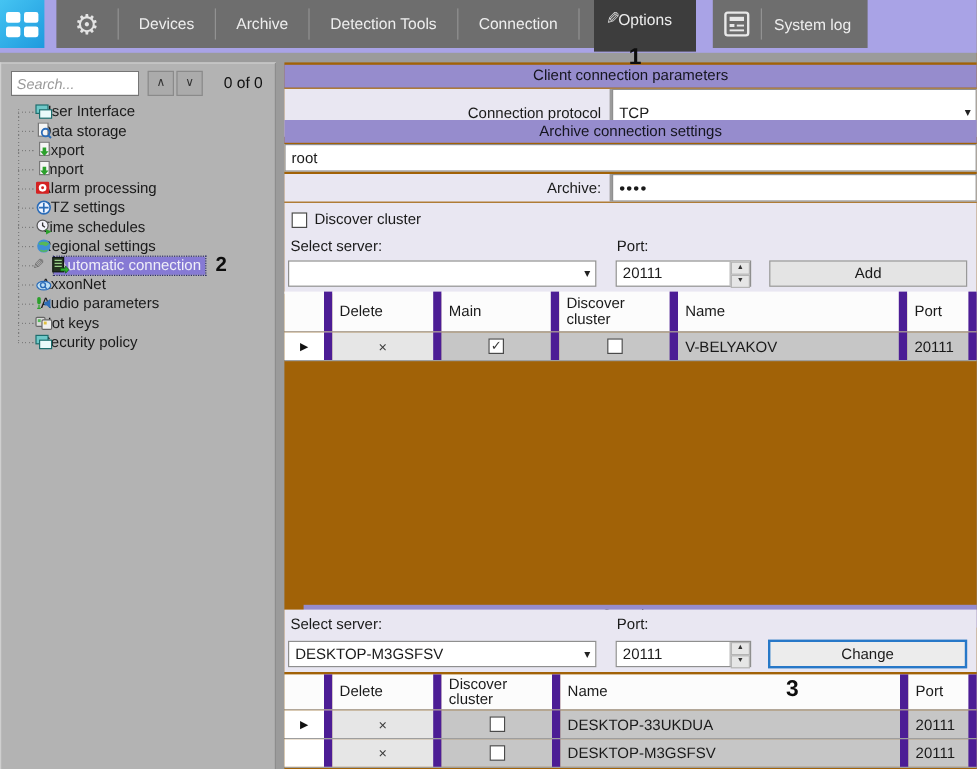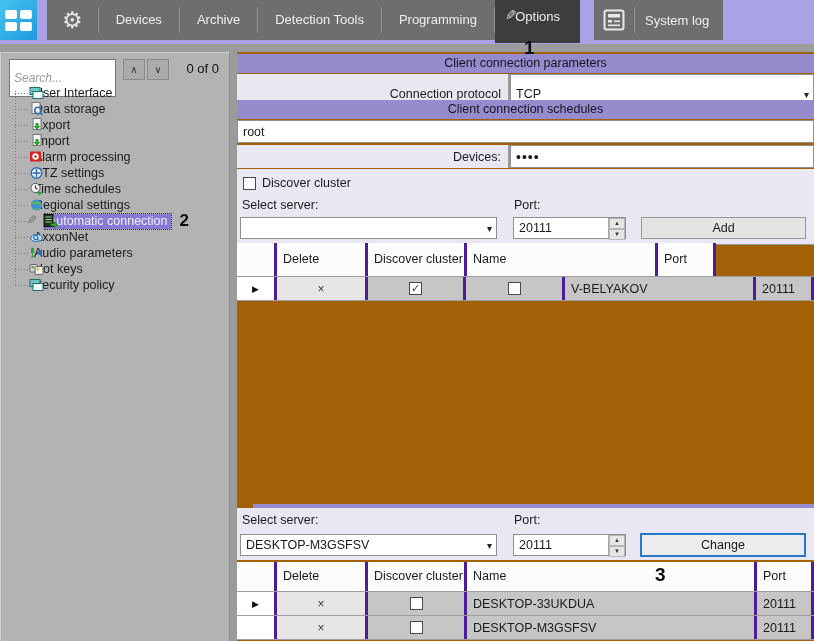--- a/index.html
+++ b/index.html
@@ -32,21 +32,21 @@
   .syslog .msep { margin-right:10px; }
   
   .ann { position:absolute; font-weight:bold; font-size:19px; color:#0d0d0d; z-index:30; }
   .a1 { left:524px; top:37px; }
   .a2 { position:static; margin-left:9px; font-weight:bold; font-size:17px; color:#0d0d0d; }
   .a3 { left:418px; top:512px; }
   
   .sidebar { position:absolute; left:0; top:52px; width:230px; height:589px;
              background:#b3b3b3; border-top:1px solid #cfcfcf; border-left:1px solid #cfcfcf;
              border-right:1px solid #8d8d8d; }
-  .search-input { position:absolute; left:8px; top:6px; width:107px; height:38px;
+  .search-input { position:absolute; left:8px; top:6px; width:107px; height:21px;
                   border:1px solid #767676; font-size:12px; padding:0 4px;
                   font-family:"Liberation Sans", sans-serif; background:#fff; }
   .search-input::placeholder { font-style:italic; color:#9a9a9a; }
   .nav-btn { position:absolute; top:6px; width:22px; height:21px; background:#ababab;
              border:1px solid #8a8a8a; font-size:10px; color:#333; text-align:center;
              line-height:19px; cursor:default; }
   .btn-prev { left:122px; } .btn-next { left:146px; }
   .result-count { position:absolute; right:10px; top:8px; font-size:13px; color:#111;margin-left:27px; }
   .tree { position:absolute; left:4px; top:32px; right:2px; bottom:2px; font-size:12.5px; }
   .guide { position:absolute; left:10px; top:6px; width:1px; height:194px;
@@ -101,21 +101,21 @@
                    color:#333; text-align:center; line-height:9px; cursor:default; }
   .pushbtn { position:absolute; height:22px; background:#e4e4e4; border:1px solid #999;
              font-size:12.5px; text-align:center; line-height:20px; cursor:default; }
   .add-btn { left:404px; top:48px; width:165px; }
   .change-btn { left:403px; top:25px; width:166px; height:24px; background:#ececec;
                 border:2px solid #2778c8; line-height:20px; }
   
   .tbl { position:absolute; left:0; width:577px; font-size:12.5px; }
   .t1 { top:191px; } .t2 { top:510px; }
   .trow { display:flex; border-bottom:1px solid #9e9e9e; }
-  .trow > div { border-right:3px solid #4c1d95; display:flex; align-items:center; overflow:hidden; }
+  .trow > div { border-right:7px solid #4c1d95; display:flex; align-items:center; overflow:hidden; }
   .thead > div { background:#fcfcfc; padding-left:6px; line-height:13px; }
   .t1 .thead { height:34px; } .t2 .thead { height:30px; }
   .tdata { height:24px; }
   .c0 { width:40px; justify-content:center; background:#fff; font-size:9px; color:#111; }
   .t1 .cd { width:91px; } .t1 .cm { width:98px; } .t1 .cc { width:99px; }
   .t1 .cn { width:191px; } .t1 .cp { width:58px; }
   .t2 .cd { width:91px; } .t2 .cc { width:99px; } .t2 .cn { width:290px; } .t2 .cp { width:57px; }
   .tdata .cd { background:#e6e6e6; justify-content:center; color:#3c3c3c; font-size:12px; }
   .tdata .cm, .tdata .cc { background:#c6c6c6; justify-content:center; }
   .tdata .cn, .tdata .cp { background:#c6c6c6; padding-left:6px; }
@@ -133,21 +133,21 @@
   </div>
   <div class="menubar">
     <span class="gear">⚙</span>
     <span class="msep"></span>
     <span class="mitem">Devices</span>
     <span class="msep"></span>
     <span class="mitem">Archive</span>
     <span class="msep"></span>
     <span class="mitem">Detection Tools</span>
     <span class="msep"></span>
-    <span class="mitem">Programming</span>
+    <span class="mitem">Connection</span>
     <span class="msep"></span>
     <div class="options-tab">
       <span class="pencil">✎</span>
       <span>Options</span>
     </div>
   </div>
   <div class="syslog">
     <svg class="sicon" width="24" height="24" viewBox="0 0 24 24">
       <rect x="2.5" y="2.5" width="19" height="19" rx="2" fill="none" stroke="#e8e8e8" stroke-width="2"></rect>
       <rect x="6" y="6" width="12" height="3.5" fill="#e8e8e8"></rect>
@@ -292,30 +292,30 @@
   <div class="phdr hdr1">Client connection parameters</div>
 
   <div class="frow row1">
     <div class="flabel">Connection protocol</div>
     <div class="ffield">
       <span>TCP</span>
       <span class="darr">▾</span>
     </div>
   </div>
 
-  <div class="phdr hdr2">Client connection schedules</div>
+  <div class="phdr hdr2">Archive connection settings</div>
 
   <div class="frow row2">
     <div class="ffield">
       <span>root</span>
     </div>
   </div>
 
   <div class="frow row3">
-    <div class="flabel">Devices:</div>
+    <div class="flabel">Archive:</div>
     <div class="ffield pwd">
       <span>••••</span>
     </div>
   </div>
 
   <div class="panel add-panel">
     <div class="cb-row">
       <span class="cbx"></span>
       <span>Discover cluster</span>
     </div>
@@ -332,20 +332,21 @@
         <div>▼</div>
       </div>
     </div>
     <div class="pushbtn add-btn">Add</div>
   </div>
 
   <div class="tbl t1">
     <div class="trow thead">
       <div class="c0"></div>
       <div class="cd">Delete</div>
+      <div class="cm">Main</div>
       <div class="cc">Discover cluster</div>
       <div class="cn">Name</div>
       <div class="cp">Port</div>
     </div>
     <div class="trow tdata">
       <div class="c0">▶</div>
       <div class="cd">×</div>
       <div class="cm">
           <span class="cbx">✓</span>
         </div>

